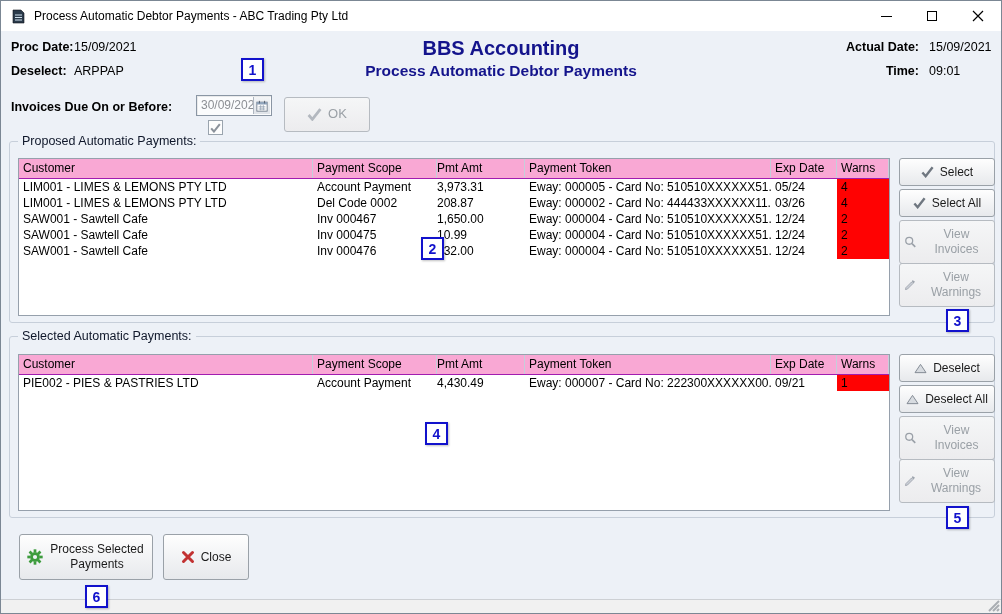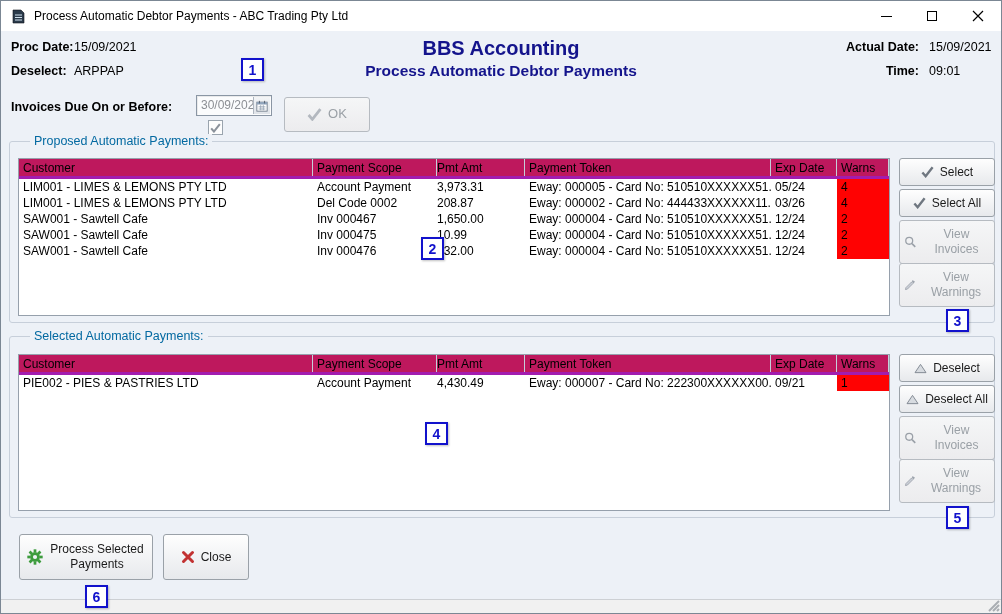--- a/index.html
+++ b/index.html
@@ -48,28 +48,28 @@
   .btn .blabel { text-align:center; line-height:1.25; }
   .btn.disabled { color:#9aa0a6; background:linear-gradient(#f5f6f7,#ececee); border-color:#b6bbc1; }
   .ok-btn { left:283px; top:96px; width:86px; height:35px; font-size:13px; }
 
   
   .groupbox { position:absolute; left:8px; width:986px; height:182px;
               border:1px solid #c7cfda; border-radius:3px; }
   .groupbox.g1 { top:140px; }
   .groupbox.g2 { top:335px; }
   .group-title { position:absolute; top:-8px; left:8px; background:#edf1f7; padding:0 4px;
-                 font-size:12.5px; color:#0369a1; white-space:nowrap;margin-left:12px; }
+                 font-size:12.5px; color:#0f172a; white-space:nowrap; }
 
   
   .tbl { position:absolute; left:8px; width:872px; background:#ffffff;
          border:1px solid #96a0ac; overflow:hidden; }
   .tbl.t1 { top:16px; height:158px; }
   .tbl.t2 { top:17px; height:157px; }
-  .thead { display:flex; height:20px; background:#be185d; border-bottom:3px solid #a21caf; }
+  .thead { display:flex; height:20px; background:#f9a8d4; border-bottom:1px solid #a21caf; }
   .hcell { font-size:12px; color:#000; line-height:19px; padding-left:4px;
            border-right:1px solid #c6ceda; overflow:hidden; white-space:nowrap; }
   .trow { display:flex; height:16px; }
   .cell { font-size:12px; color:#000; line-height:16px; padding-left:4px;
           overflow:hidden; white-space:nowrap; }
   .col-customer { width:294px; }
   .col-scope    { width:124px; }
   .col-amount   { width:88px; text-align:left; padding-right:6px; padding-left:0; }
   .col-token    { width:246px; }
   .col-exp      { width:66px; }

